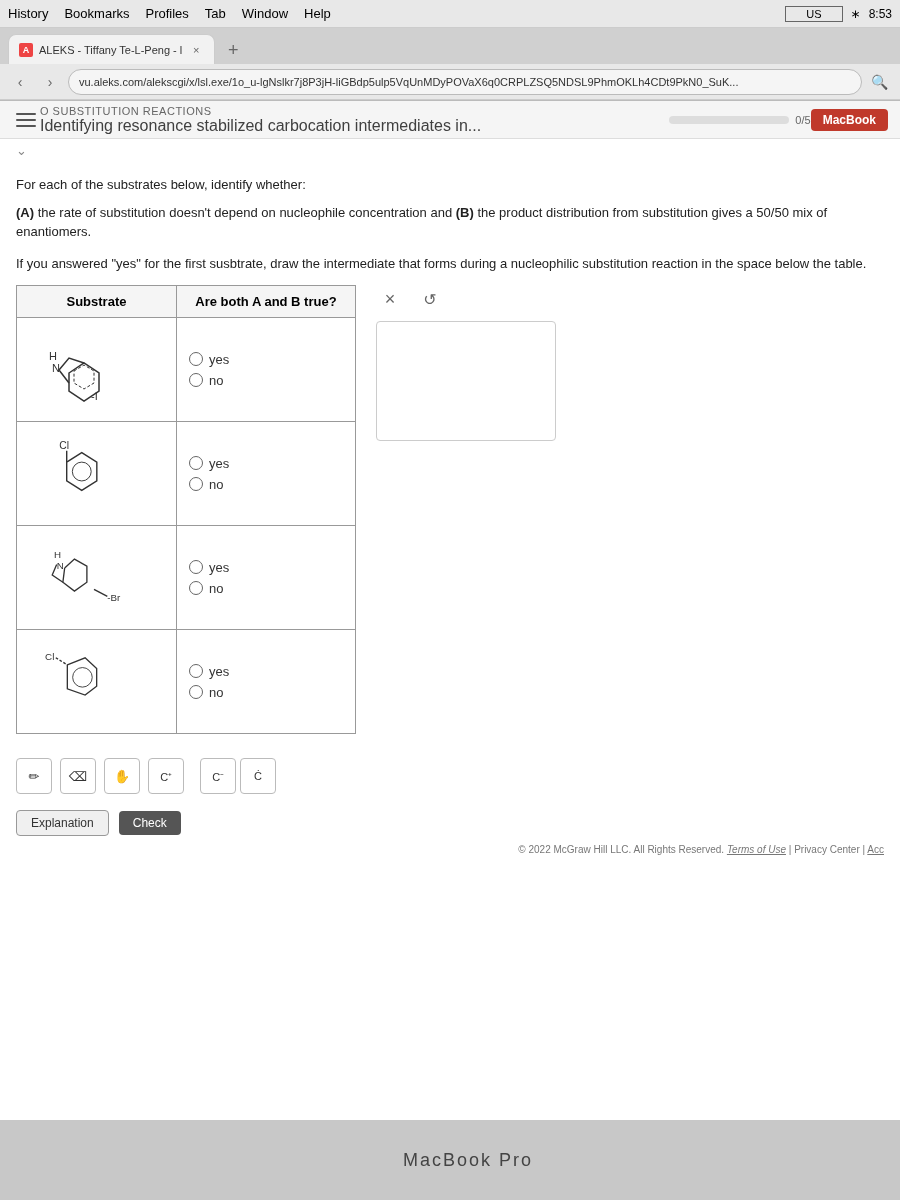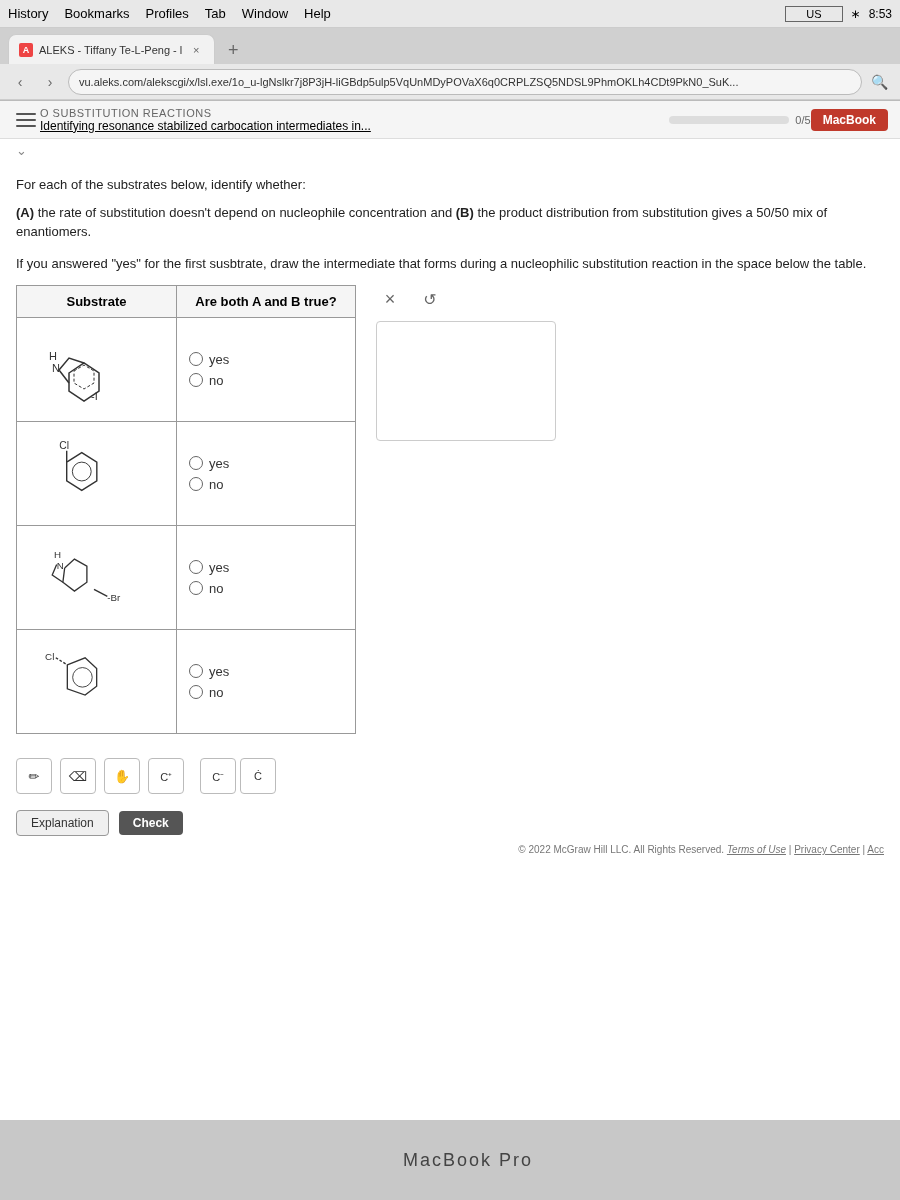--- a/index.html
+++ b/index.html
@@ -191,23 +191,22 @@
       background: #555;
       border-radius: 1px;
     }
     .aleks-section-title {
       font-size: 11px;
       color: #666;
       text-transform: uppercase;
       letter-spacing: 0.5px;
     }
     .aleks-section-subtitle {
-      font-size: 12px;
-      color: #000000;
-      text-decoration: underline;
+      font-size: 16px;
+      color: #404040;
     }
     .progress-bar-container {
       margin-left: auto;
       display: flex;
       align-items: center;
       gap: 6px;
     }
     .progress-bar {
       width: 120px;
       height: 8px;
@@ -354,21 +353,21 @@
       color: #333;
     }
     .check-btn {
       padding: 5px 14px;
       border: none;
       border-radius: 4px;
       background: #555;
       font-size: 12px;
       cursor: pointer;
       color: #fff;
-      font-weight: bold;
+      font-weight: normal;
     }
 
     
     .macbook-bottom {
       position: absolute;
       bottom: 0;
       left: 0;
       right: 0;
       height: 80px;
       background: #c8c8c8;
@@ -639,21 +638,21 @@
         <div style="margin-top:16px;display:flex;gap:10px;align-items:center;">
           <button class="explanation-btn">Explanation</button>
           <button class="check-btn">Check</button>
         </div>
 
         <div style="margin-top:8px;font-size:10px;color:#777;text-align:right;">
           <span>© 2022 McGraw Hill LLC. All Rights Reserved.</span>
           <span> </span>
           <span style="text-decoration:underline;cursor:pointer;font-style:italic;">Terms of Use</span>
           <span> | </span>
-          <span style="text-decoration:underline;cursor:pointer;">Privacy Center</span>
+          <span style="cursor:pointer;">Privacy Center</span>
           <span> | </span>
           <span style="text-decoration:underline;cursor:pointer;">Acc</span>
         </div>
       </div>
     </div>
   </div>
 
   <div class="macbook-bottom">
     <span>MacBook Pro</span>
   </div>

